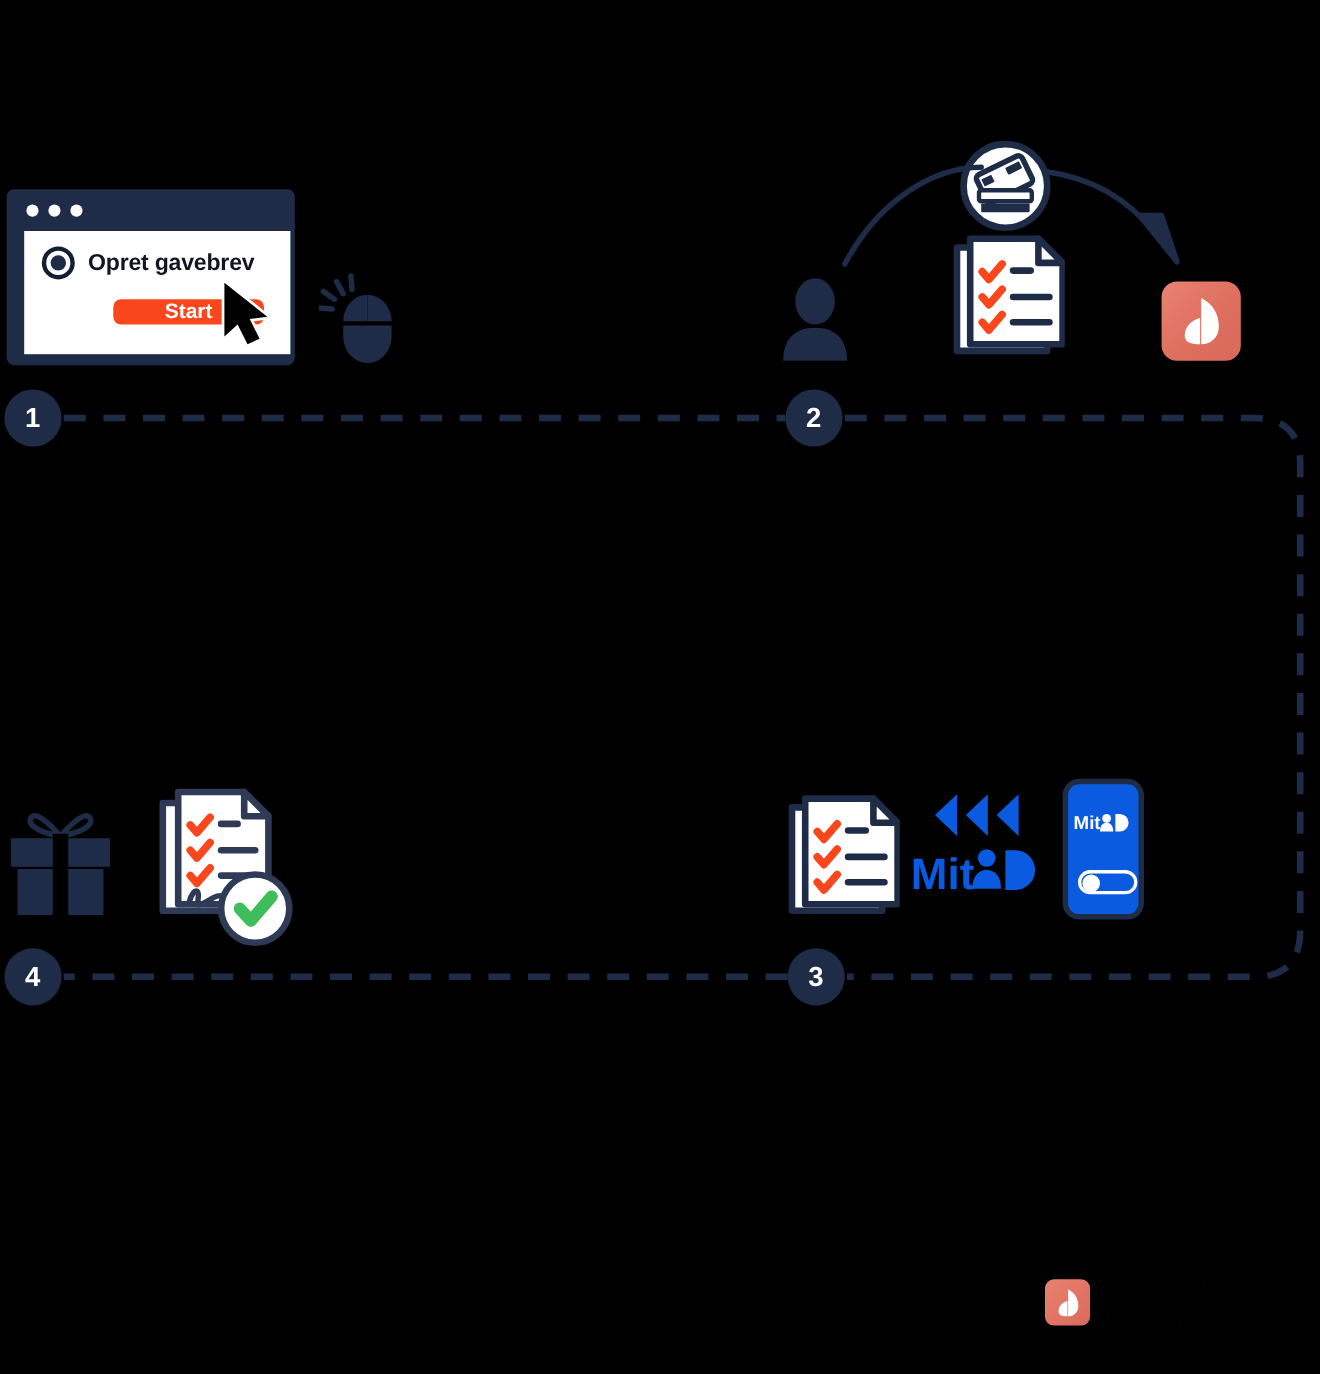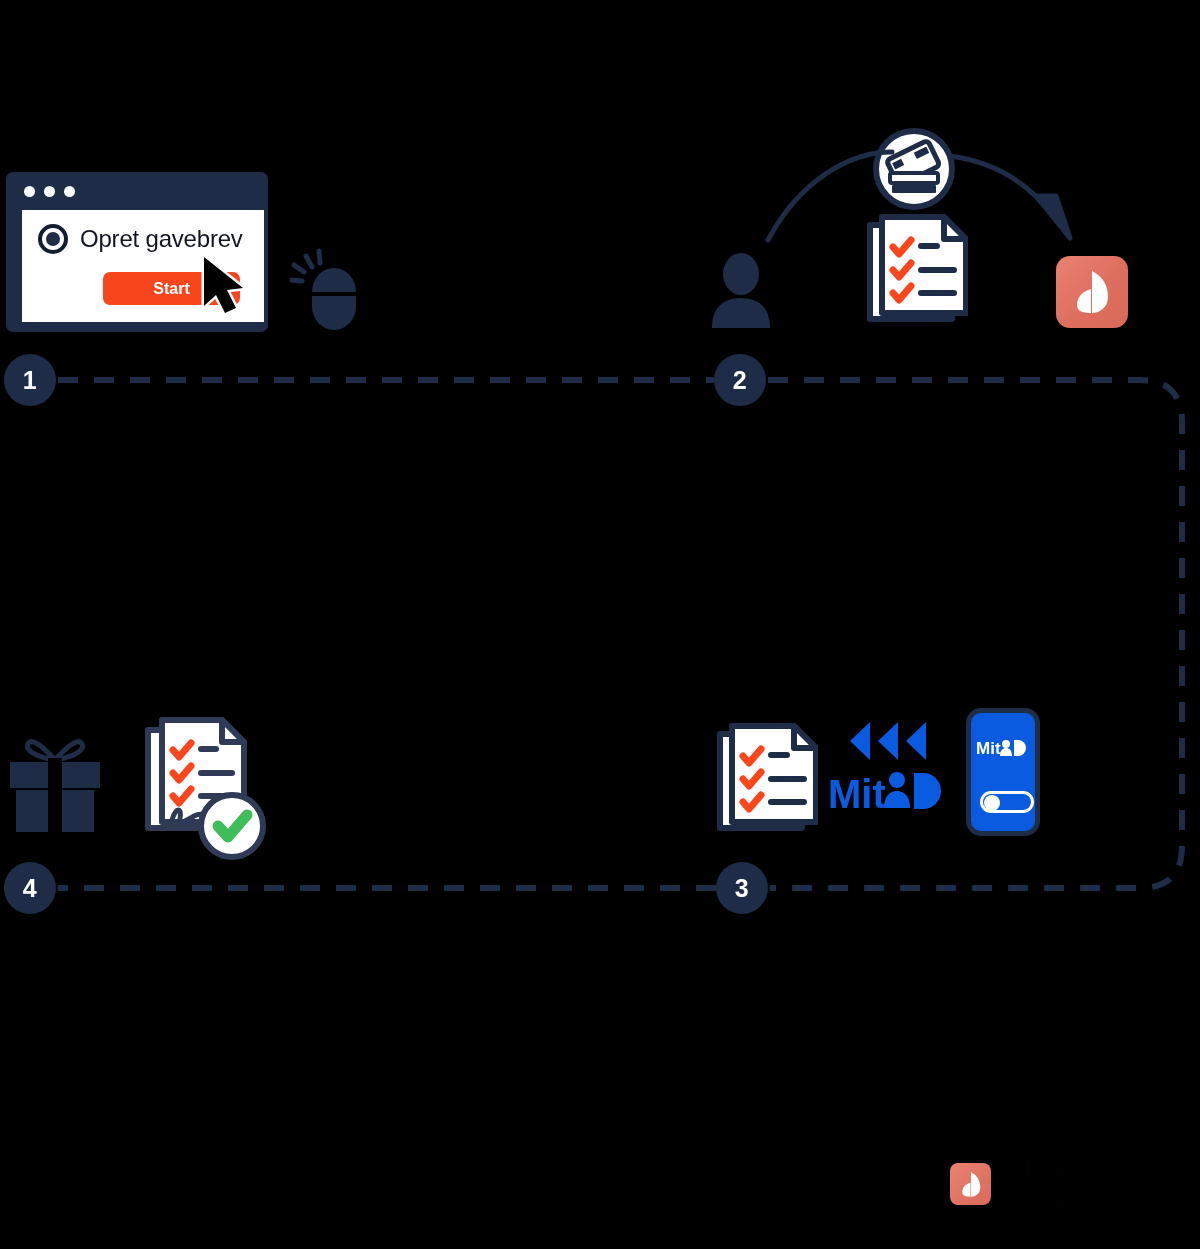--- a/index.html
+++ b/index.html
@@ -36,26 +36,26 @@
   #browser-viewport{
     position:absolute; left:16px; top:38px; width:242px; height:112px;
     background:#ffffff;
   }
   #radio-row{ position:absolute; left:16px; top:14px; display:flex; align-items:center; gap:12px; }
   #radio-outer{
     width:30px; height:30px; border-radius:50%;
     border:4px solid #141e32; display:flex; align-items:center; justify-content:center;
   }
   #radio-inner{ width:14px; height:14px; border-radius:50%; background:#1e2c47; }
-  #radio-label{ font-size:24px; font-weight:400; color:#101624; white-space:nowrap; letter-spacing:-.2px; }
+  #radio-label{ font-size:21px; font-weight:700; color:#101624; white-space:nowrap; letter-spacing:-.2px; }
   #start-btn{
-    position:absolute; left:81px; top:62px; width:137px; height:33px;
+    position:absolute; left:81px; top:62px; width:137px; height:23px;
     background:#f9461c; border-radius:7px;
     display:flex; align-items:center; justify-content:center;
-    color:#ffffff; font-size:16px; font-weight:700;
+    color:#ffffff; font-size:19px; font-weight:700;
   }
   #cursor{ position:absolute; left:190px; top:82px; }
 
   
   #mouse-icon{ position:absolute; left:290px; top:248px; }
 
   
   #person-icon{ position:absolute; left:706px; top:252px; }
   #doc-checklist-2{ position:absolute; left:864px; top:213px; }
   #card-circle{ position:absolute; left:872px; top:127px; }

